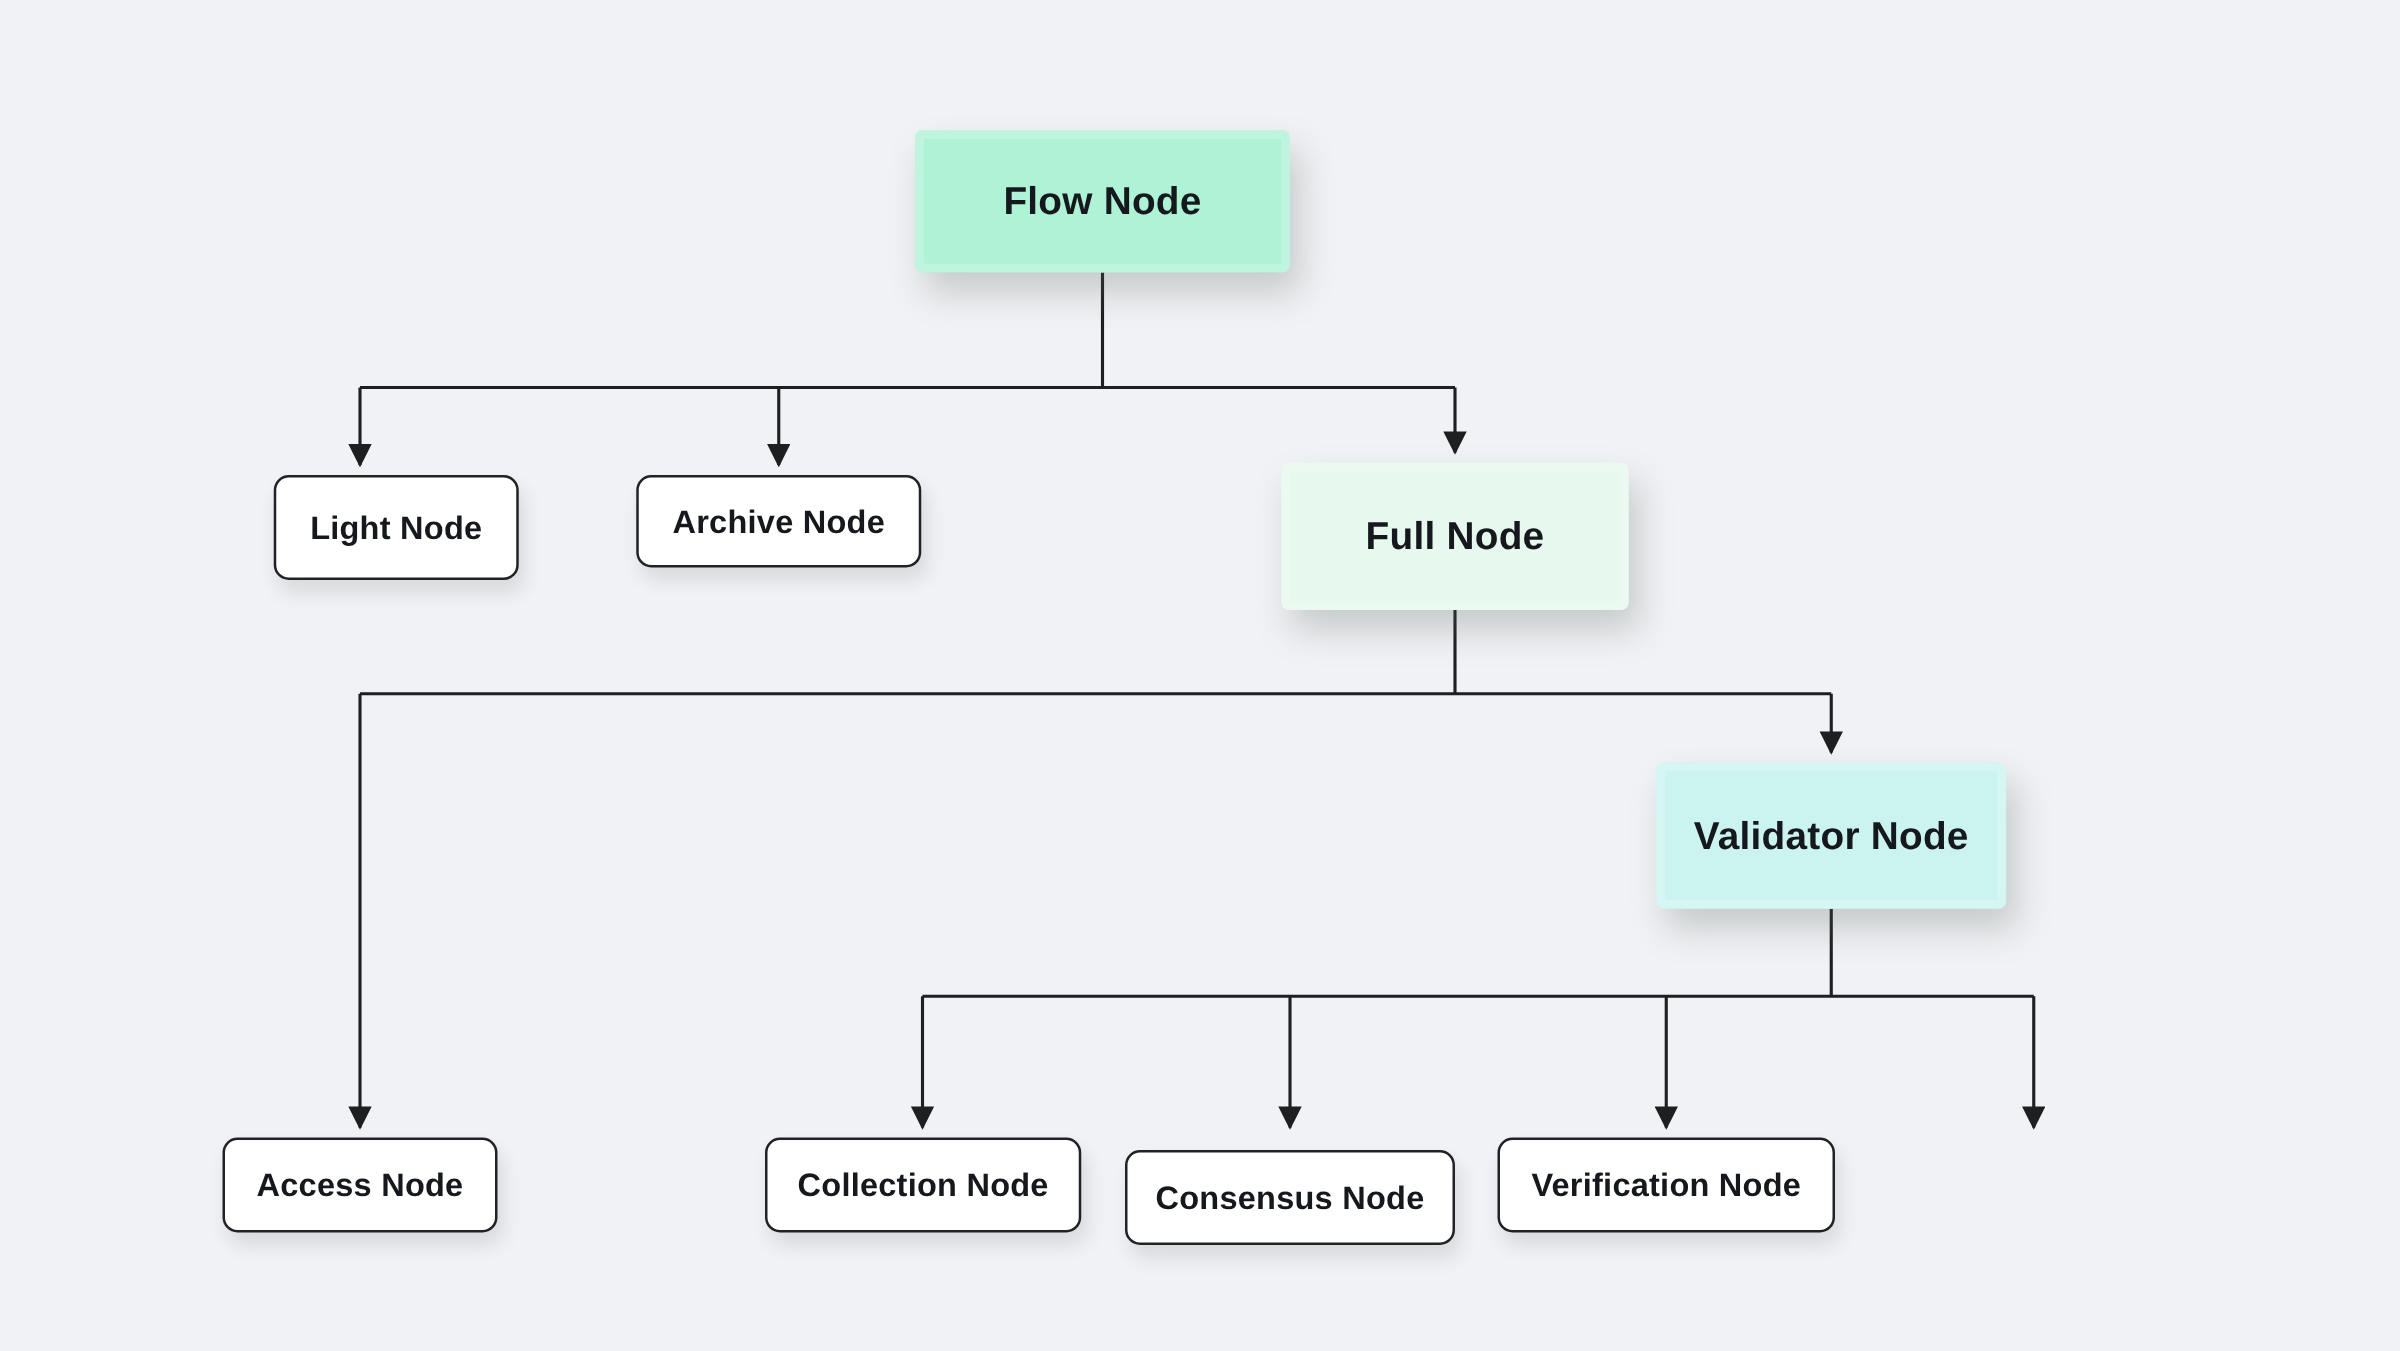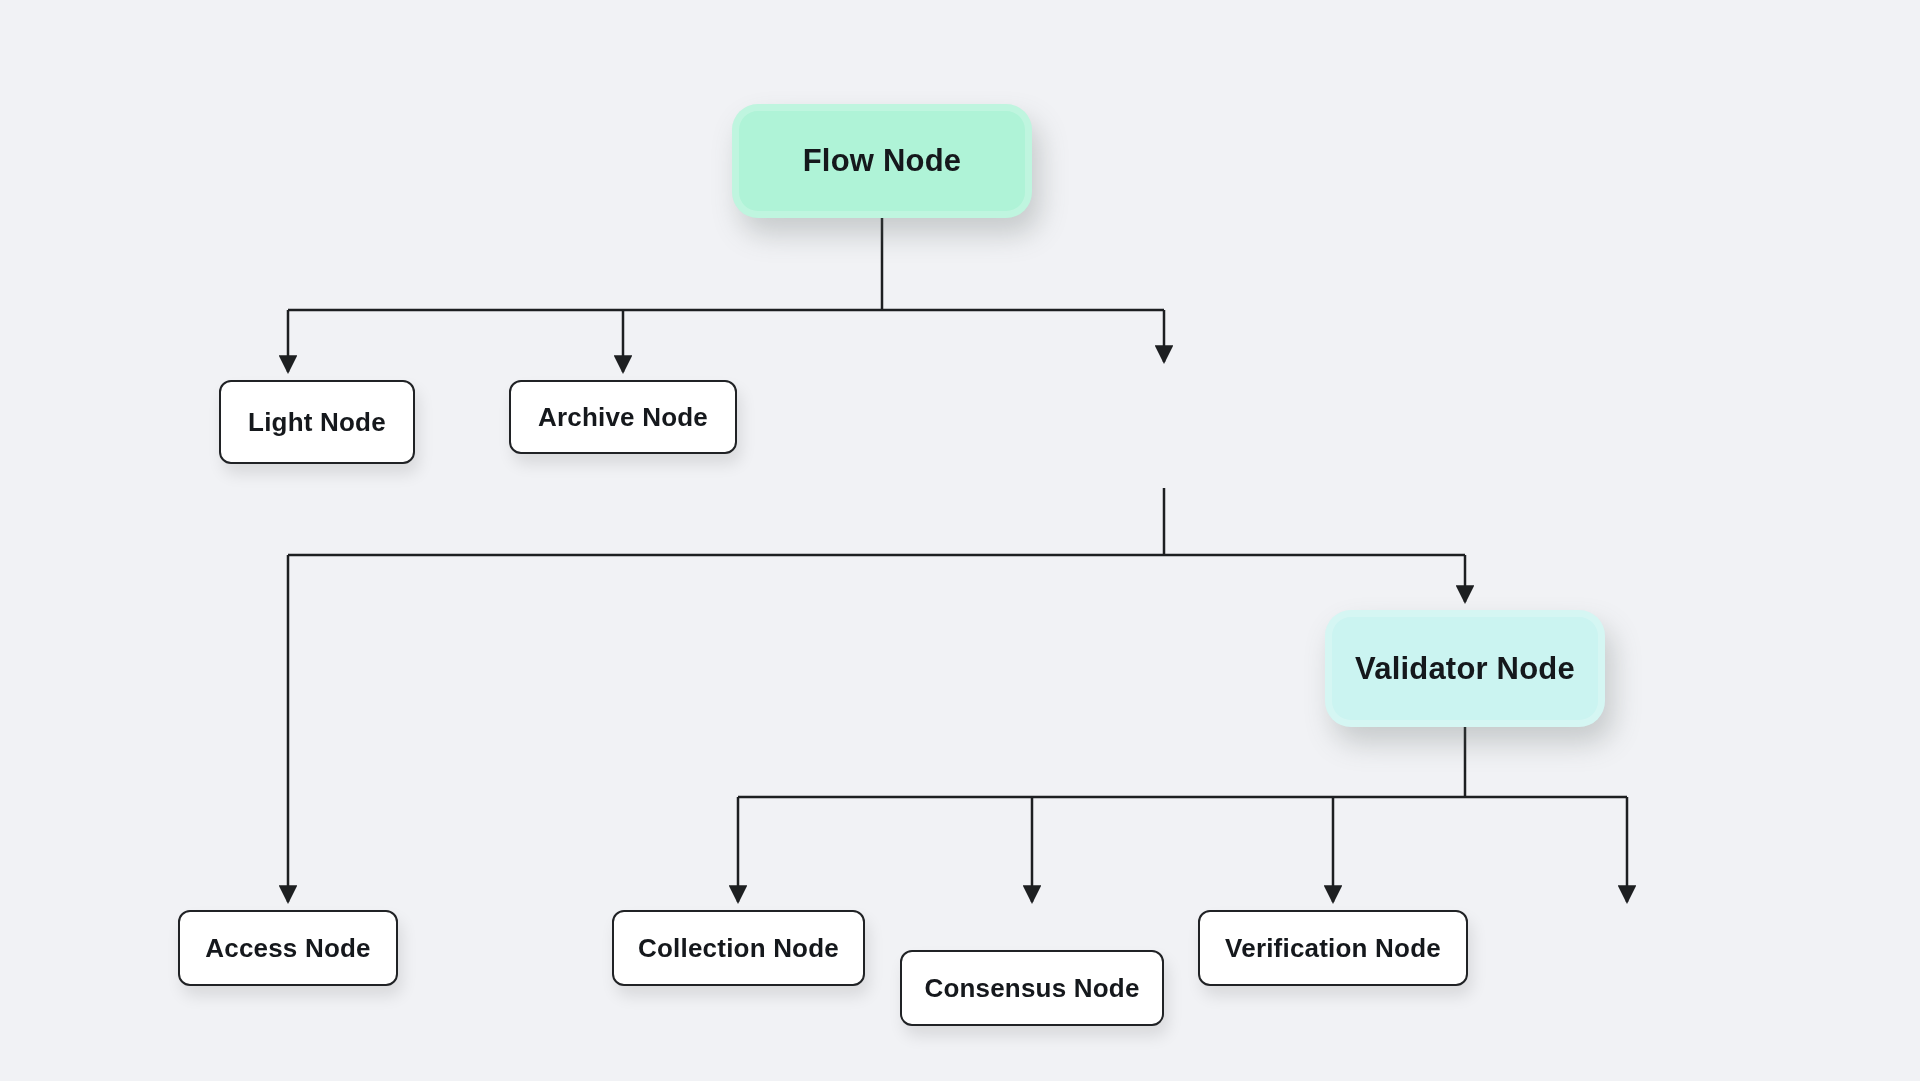--- a/index.html
+++ b/index.html
@@ -20,21 +20,21 @@
   }
   svg.edges{position:absolute;inset:0;}
   .node{
     position:absolute;
     display:flex;align-items:center;justify-content:center;
     box-sizing:border-box;
     white-space:nowrap;
     letter-spacing:.2px;
   }
   .node.branch{
-    border-radius:26px;
+    border-radius:6px;
     font-size:31px;font-weight:600;
     box-shadow:8px 16px 28px rgba(90,100,98,.28), inset 0 0 0 7px rgba(255,255,255,.20);
   }
   .node.flow{background:var(--flow-fill);}
   .node.full{background:var(--full-fill);}
   .node.validator{background:var(--validator-fill);}
   .node.leaf{
     background:var(--leaf-fill);
     border:2.5px solid #202225;
     border-radius:12px;
@@ -80,34 +80,37 @@
   </div>
 
   <div class="node leaf" style="left:190px;top:380px;width:196px;height:84px;margin-left:29px;">
     <span>Light Node</span>
   </div>
 
   <div class="node leaf" style="left:509px;top:380px;width:228px;height:74px;">
     <span>Archive Node</span>
   </div>
 
+  <div class="node branch full" style="left:1025px;top:370px;width:278px;height:118px;">
+    <span>Full Node</span>
+  </div>
 
   <div class="node branch validator" style="left:1325px;top:610px;width:280px;height:117px;">
     <span>Validator Node</span>
   </div>
 
   <div class="node leaf" style="left:612px;top:910px;width:253px;height:76px;">
     <span>Collection Node</span>
   </div>
 
   <div class="node leaf" style="left:178px;top:910px;width:220px;height:76px;">
     <span>Access Node</span>
   </div>
 
-  <div class="node leaf" style="left:900px;top:950px;width:264px;height:76px;">
+  <div class="node leaf" style="left:900px;top:920px;width:264px;height:76px;">
     <span>Consensus Node</span>
   </div>
 
   <div class="node leaf" style="left:1198px;top:910px;width:270px;height:76px;">
     <span>Verification Node</span>
   </div>
 
 
 </div>
 

